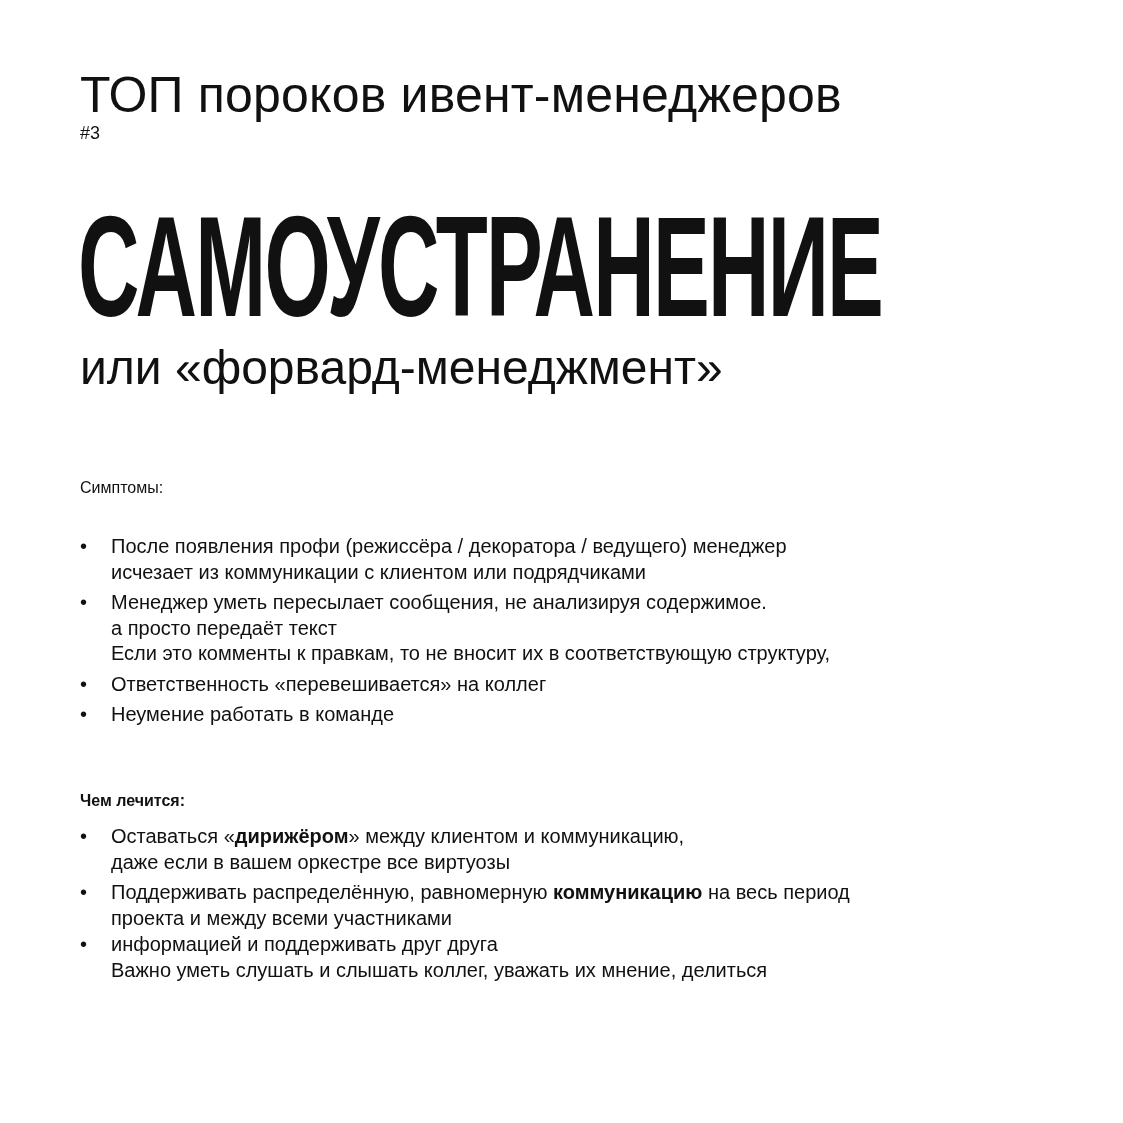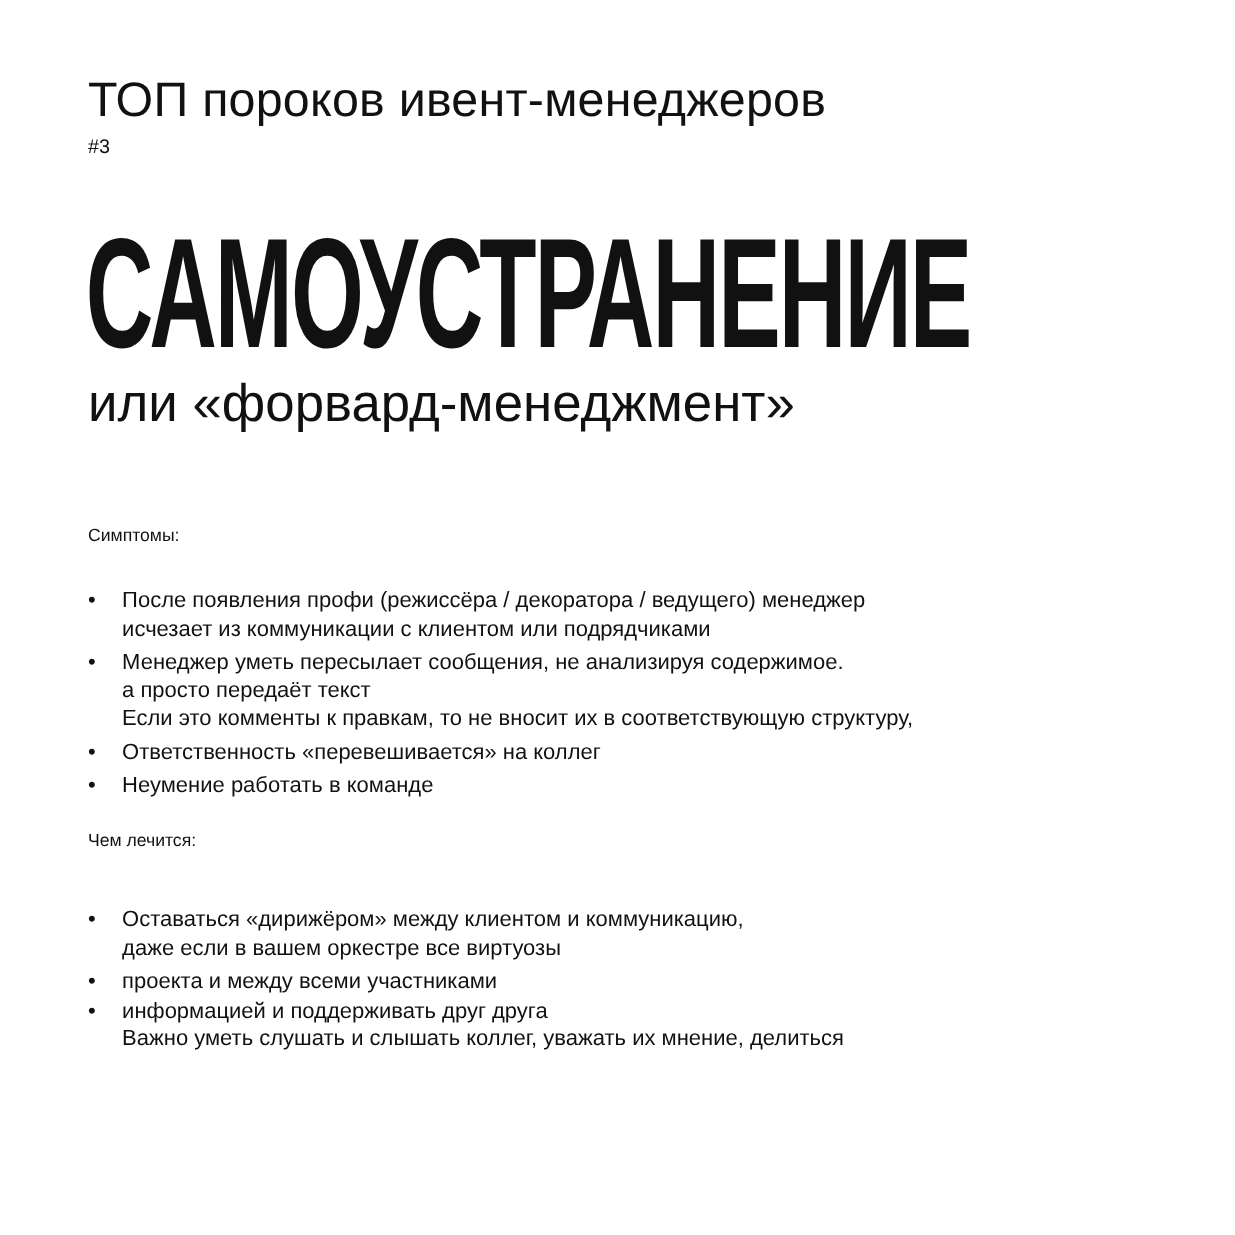--- a/index.html
+++ b/index.html
@@ -12,21 +12,21 @@
       height: 1123px;
       position: relative;
       overflow: hidden;
       color: #111111;
       font-family: "Liberation Sans", "DejaVu Sans", sans-serif;
     }
     .series-title {
       position: absolute;
       left: 80px;
       top: 66px;
-      font-size: 44px;
+      font-size: 50px;
       font-weight: 400;
       letter-spacing: 0.2px;
       white-space: nowrap;
     }
     .issue-number {
       position: absolute;
       left: 80px;
       top: 123px;
       font-size: 18px;
       font-weight: 400;
@@ -75,21 +75,21 @@
     }
     .list li .bullet {
       position: absolute;
       left: 0;
       top: 0;
     }
     .list li .line {
       display: block;
       white-space: nowrap;
     }
-    b { font-weight: 400; }
+    b { font-weight: 700; }
   </style>
 </head>
 <body>
 
 <div class="series-title">ТОП пороков ивент-менеджеров</div>
 <div class="issue-number">#3</div>
 
 <div class="headline">САМОУСТРАНЕНИЕ</div>
 <div class="subtitle">или «форвард-менеджмент»</div>
 
@@ -110,30 +110,31 @@
   <li>
     <span class="bullet">•</span>
     <span class="line">Ответственность «перевешивается» на коллег</span>
   </li>
   <li>
     <span class="bullet">•</span>
     <span class="line">Неумение работать в команде</span>
   </li>
 </ul>
 
-<div class="section-label" style="top:756px;">Чем лечится:</div>
+<div class="section-label" style="top:792px;font-weight:bold;">Чем лечится:</div>
 
 <ul class="list" style="top:824px;">
   <li>
     <span class="bullet">•</span>
     <span class="line"><span>Оставаться «</span><b>дирижёром</b><span>» между клиентом и коммуникацию,</span></span>
     <span class="line">даже если в вашем оркестре все виртуозы</span>
   </li>
   <li style="margin-bottom:1px;">
     <span class="bullet">•</span>
+    <span class="line"><span>Поддерживать распределённую, равномерную </span><b>коммуникацию</b><span> на весь период</span></span>
     <span class="line">проекта и между всеми участниками</span>
   </li>
   <li>
     <span class="bullet">•</span>
     <span class="line">информацией и поддерживать друг друга</span>
     <span class="line"><span>Важно уметь слушать и слышать коллег, уважать их мнение, делиться</span><b></b><span></span></span>
   </li>
 </ul>
 
 </body></html>

